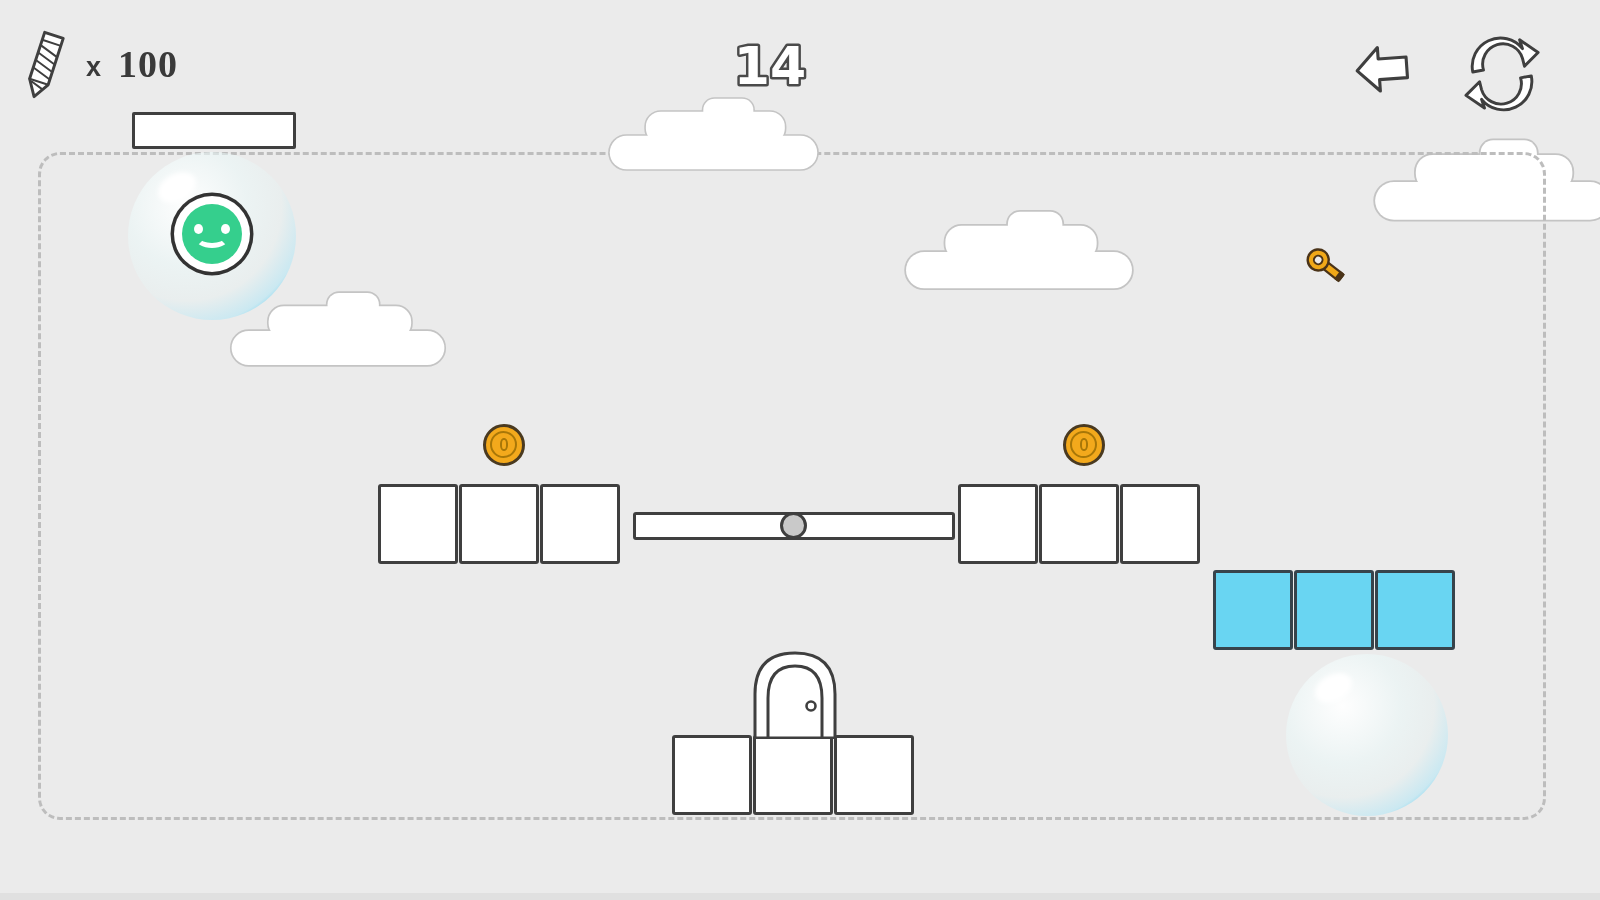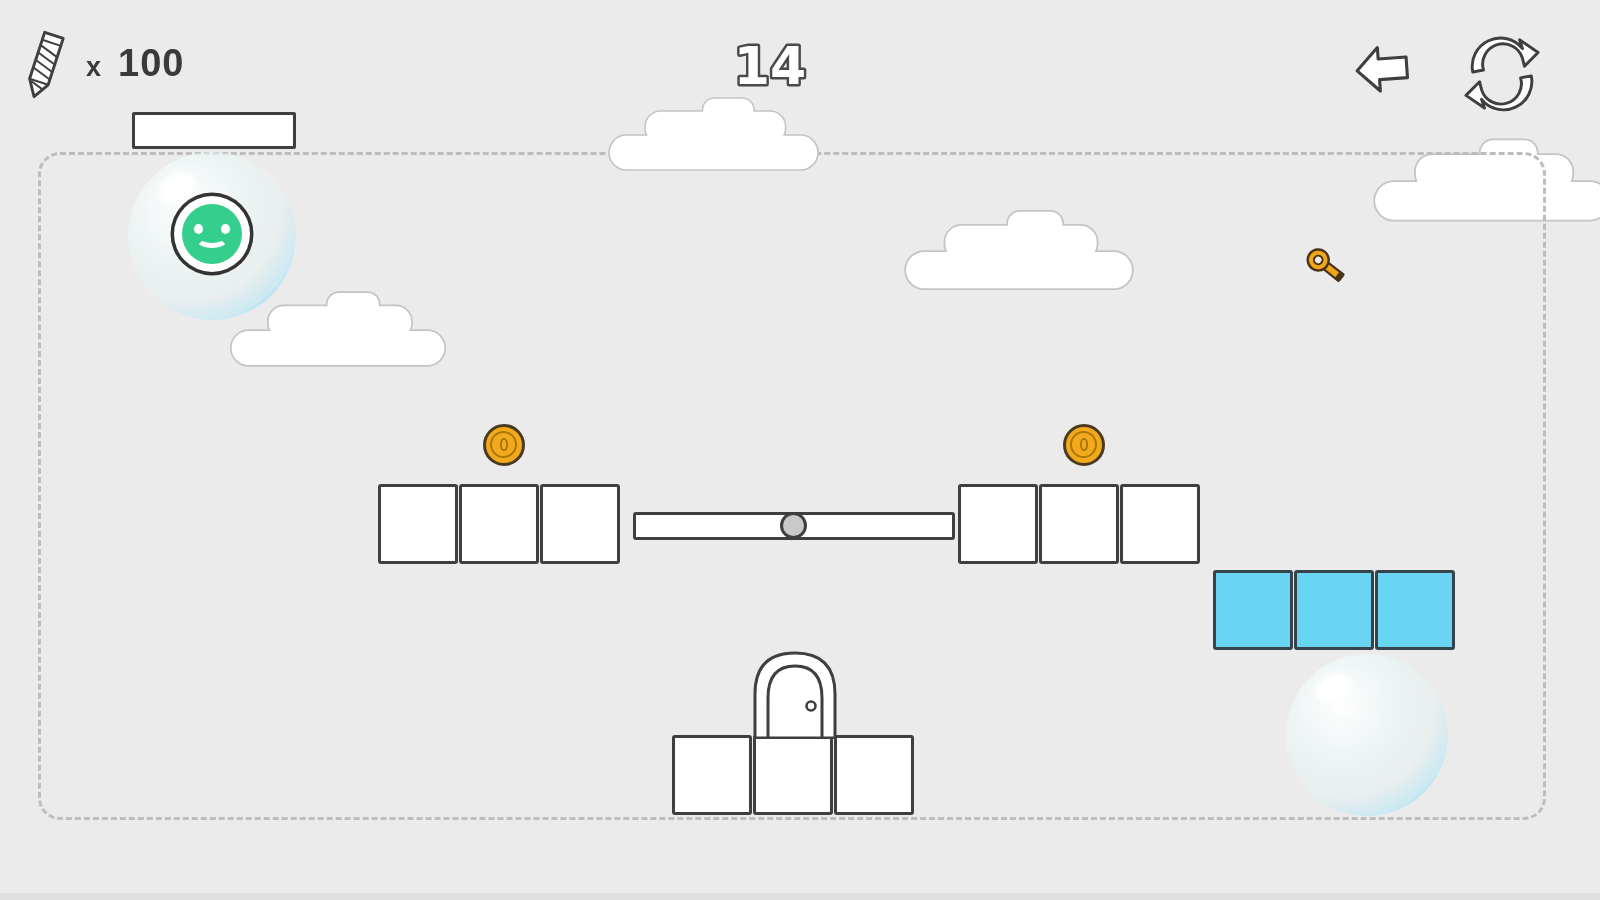--- a/index.html
+++ b/index.html
@@ -9,21 +9,21 @@
     --key-gold:#f0a818; --key-dark:#4a3318;
     --blue-block:#69d5f2; --smiley-green:#35cf8d; --bubble-rim:#4ac9f0;
     --ink:#3a3a3a;
   }
   .stage{position:relative;width:1600px;height:900px;background:var(--bg);
     overflow:hidden;font-family:"Liberation Sans","DejaVu Sans",sans-serif;}
   .abs{position:absolute;}
 
   
   .pencil-mult{left:86px;top:52px;font-size:27px;font-weight:600;color:var(--ink);}
-  .pencil-count{left:118px;top:42px;font-size:38px;font-weight:600;color:var(--ink);letter-spacing:1px;}
+  .pencil-count{left:118px;top:42px;font-size:38px;font-weight:600;color:var(--ink);letter-spacing:1px;font-family:Liberation Serif, serif;}
   .level-text{font-family:"DejaVu Sans",sans-serif;font-size:52px;font-weight:700;
     fill:#ffffff;stroke:#4a4a4a;stroke-width:5px;paint-order:stroke;stroke-linejoin:round;}
 
   
   .sketch{fill:#ffffff;stroke:var(--outline);stroke-width:3;stroke-linejoin:round;stroke-linecap:round;}
   .sketch-thin{fill:none;stroke:var(--outline);stroke-width:2;stroke-linecap:round;}
   .cloud-stroke{fill:#ffffff;stroke:var(--cloud-outline);stroke-width:3.5;}
   .cloud-fill{fill:#ffffff;stroke:none;}
 
   

